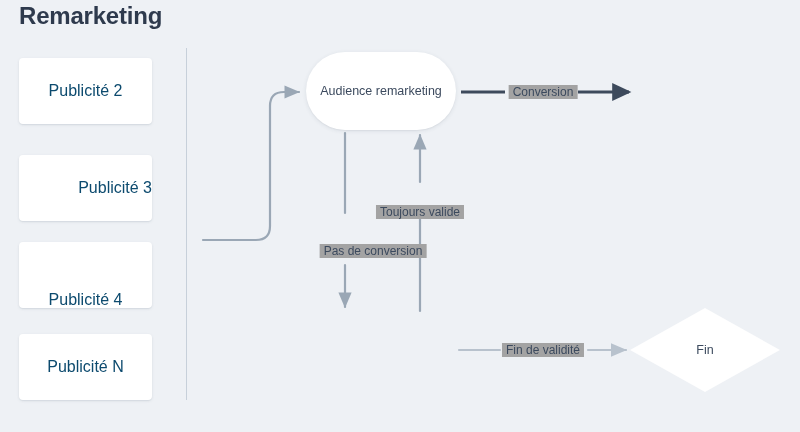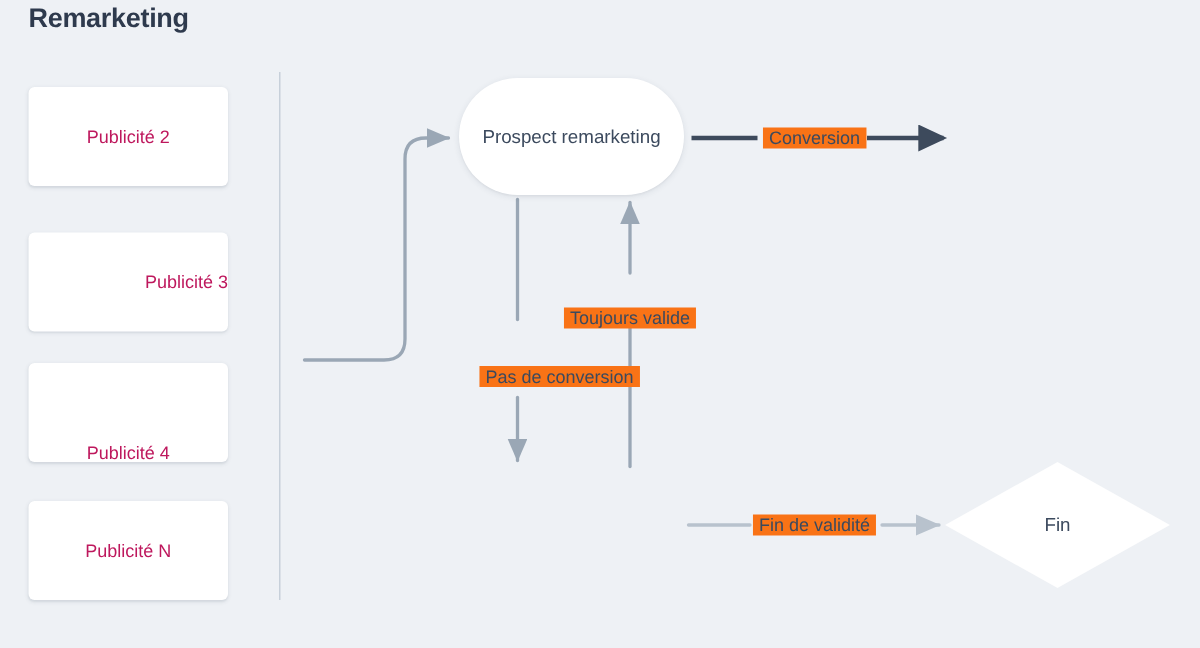--- a/index.html
+++ b/index.html
@@ -7,34 +7,34 @@
     width:800px;height:432px;overflow:hidden;
     background:#eef1f5;
     font-family:"Liberation Sans","DejaVu Sans",sans-serif;
     position:relative;
   }
   #stage{position:absolute;left:0;top:0;width:800px;height:432px;}
 
   
   #page-title{
     position:absolute;left:19px;top:2px;
-    font-size:18px;font-weight:bold;color:#2e3a4d;
+    font-size:24px;font-weight:bold;color:#2e3a4d;
     letter-spacing:-0.2px;
     white-space:nowrap;
   }
 
   
   .ad-card{
     position:absolute;left:19px;width:133px;height:66px;
     background:#ffffff;border-radius:4px;
     box-shadow:0 1px 3px rgba(40,55,75,0.10),0 1px 1px rgba(40,55,75,0.05);
     display:flex;align-items:center;justify-content:center;
   }
   .ad-card .ad-label{
-    font-size:12px;color:#be185d;line-height:1;
+    font-size:16px;color:#0c4a6e;line-height:1;
     white-space:nowrap;
   }
 
   
   #divider{
     position:absolute;left:186px;top:48px;width:1px;height:352px;
     background:#c7d0da;
   }
 
   
@@ -63,21 +63,21 @@
   }
 
   
   #edges{position:absolute;left:0;top:0;width:800px;height:432px;overflow:visible;}
 
   
   .edge-label{
     position:absolute;
     font-size:12px;color:#3c4a5e;white-space:nowrap;
     transform:translate(-50%,-50%);
-    background:#f97316;
+    background:#a3a3a3;
     padding:0 4px;
     line-height:14px;
   }
 </style>
 </head>
 <body>
 
 <div id="stage">
 
   <div id="page-title">Remarketing</div>
@@ -121,21 +121,21 @@
     <line x1="345" y1="265" x2="345" y2="307" stroke="#9aa7b5" stroke-width="2.2" stroke-linecap="round" marker-end="url(#ah-gray)"></line>
 
     <line x1="420" y1="311" x2="420" y2="210" stroke="#9aa7b5" stroke-width="2.2" stroke-linecap="round"></line>
     <line x1="420" y1="182" x2="420" y2="135" stroke="#9aa7b5" stroke-width="2.2" stroke-linecap="round" marker-end="url(#ah-gray)"></line>
 
     <line x1="459" y1="350" x2="500" y2="350" stroke="#b8c2cd" stroke-width="2.2" stroke-linecap="round"></line>
     <line x1="588" y1="350" x2="626" y2="350" stroke="#b8c2cd" stroke-width="2.2" stroke-linecap="round" marker-end="url(#ah-gray-light)"></line>
   </svg>
 
   <div class="node-pill" style="left:306px;top:52px;width:150px;height:78px;">
-    <span class="node-label">Prospect remarketing</span>
+    <span class="node-label">Audience remarketing</span>
   </div>
 
 
 
   <div class="node-diamond" style="left:630px;top:308px;width:150px;height:84px;">
     <div class="dia-shape"></div>
     <span class="node-label">Fin</span>
   </div>
 
   <div class="edge-label" style="left:543px;top:92px;">Conversion</div>

